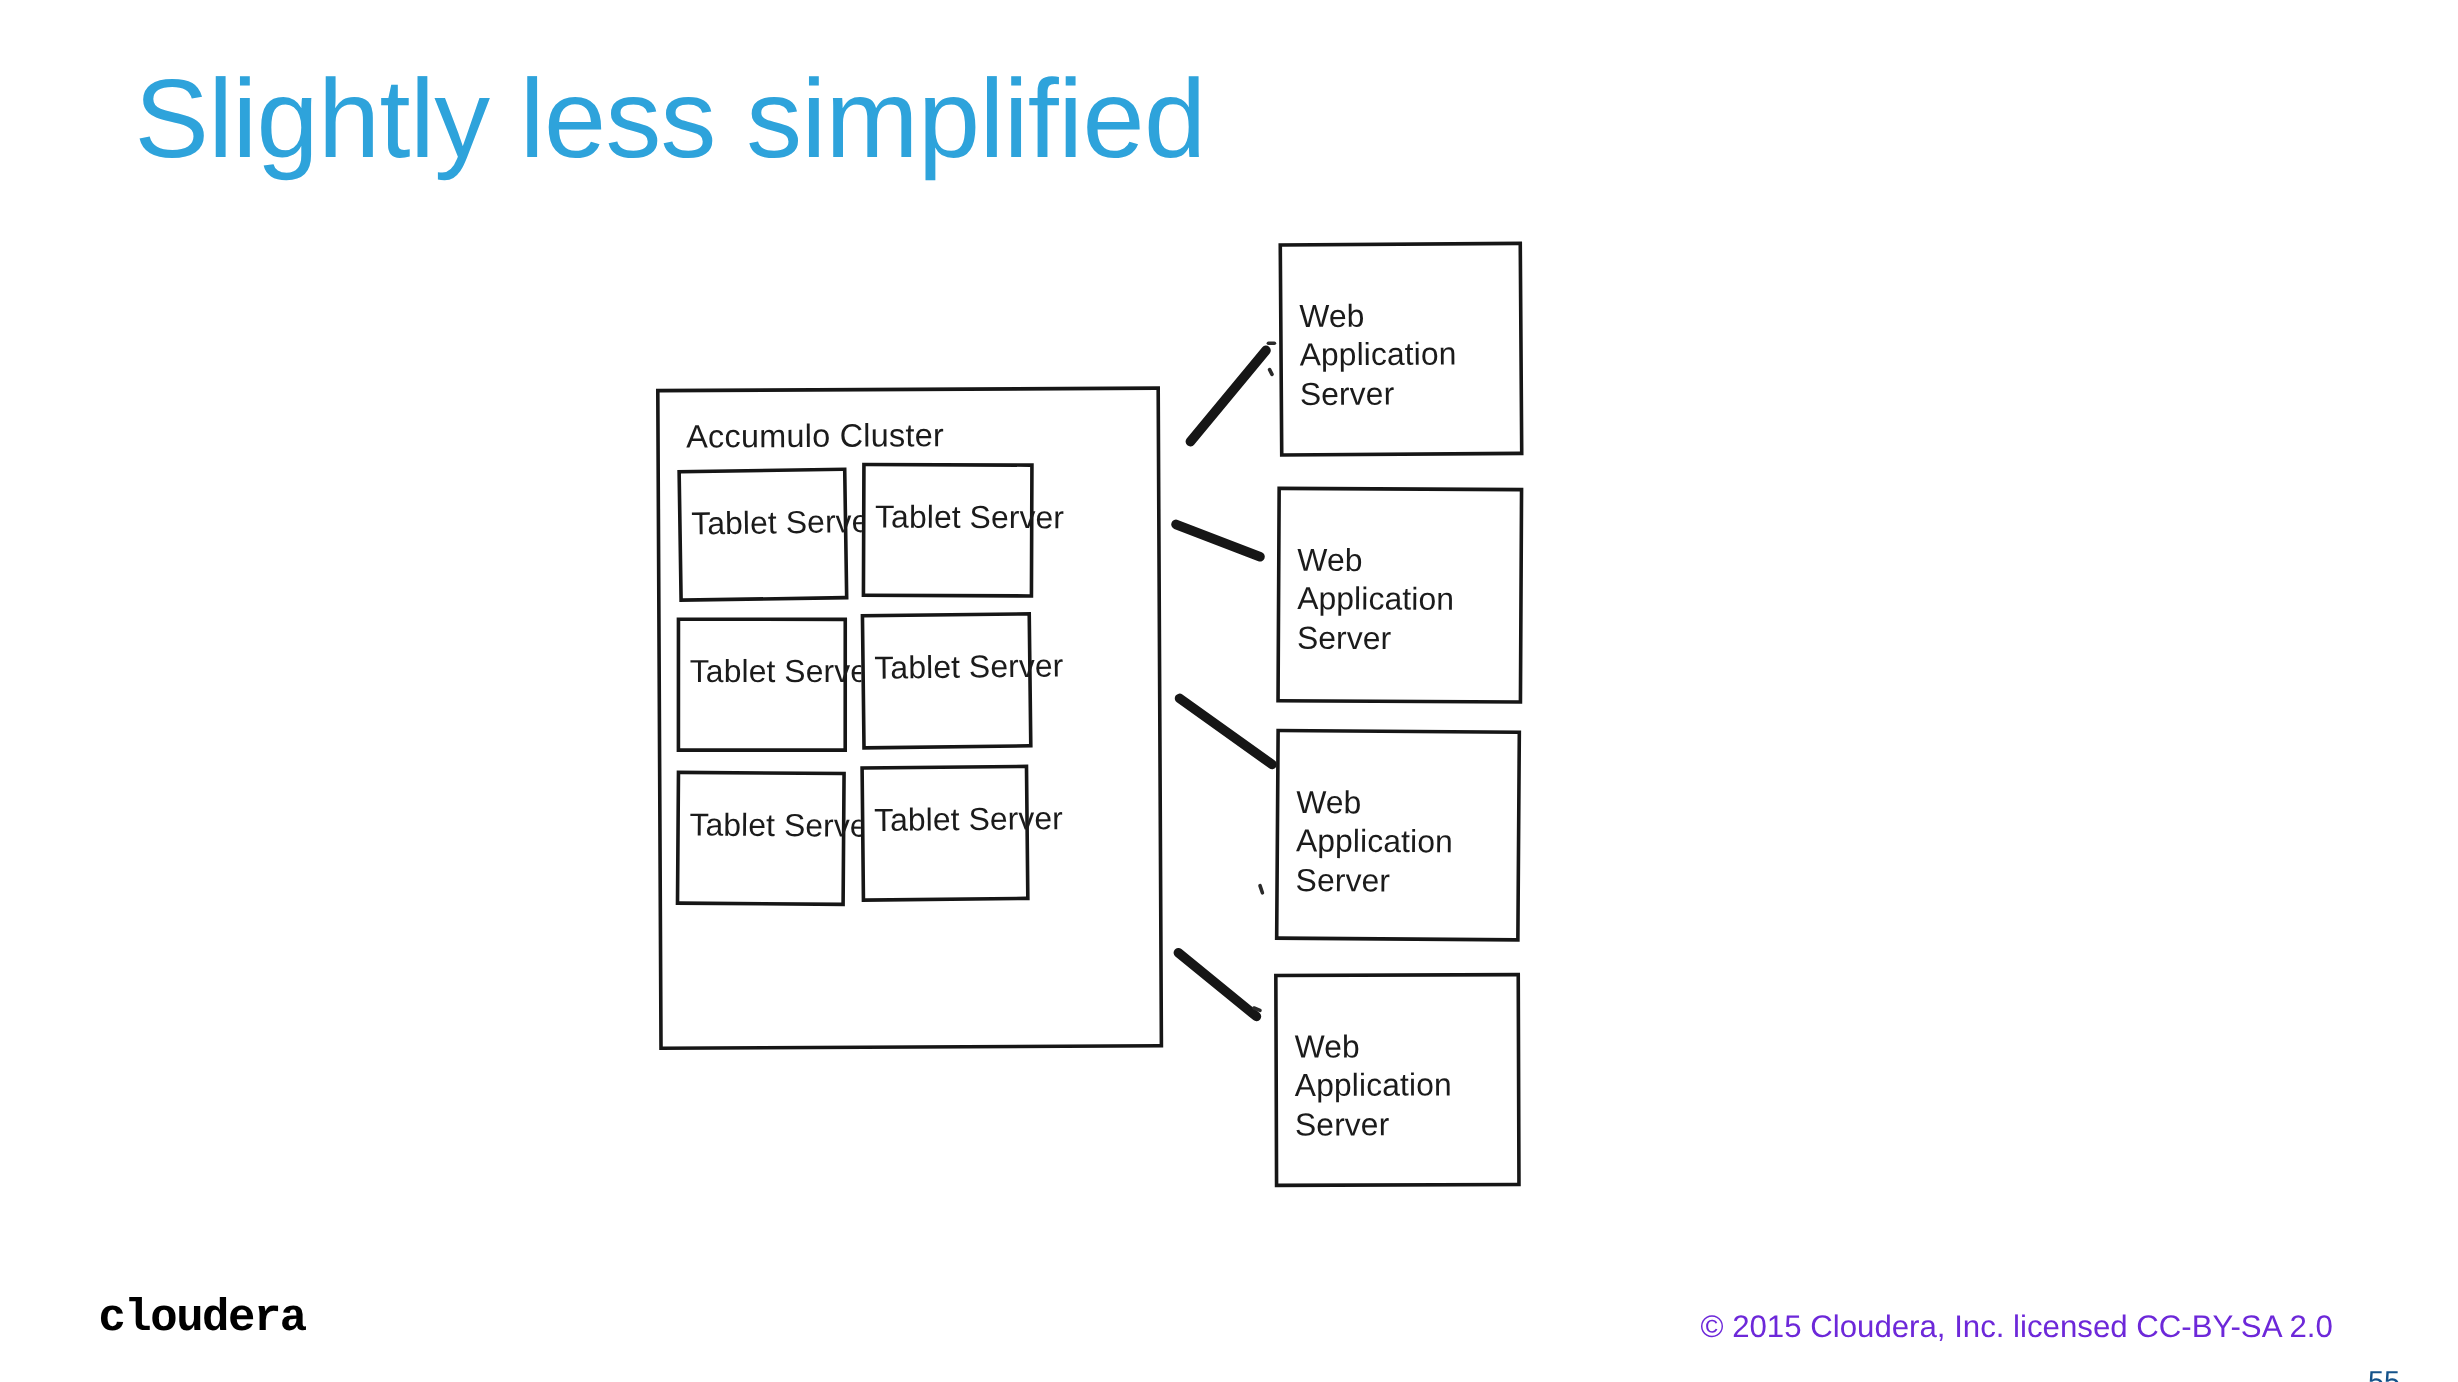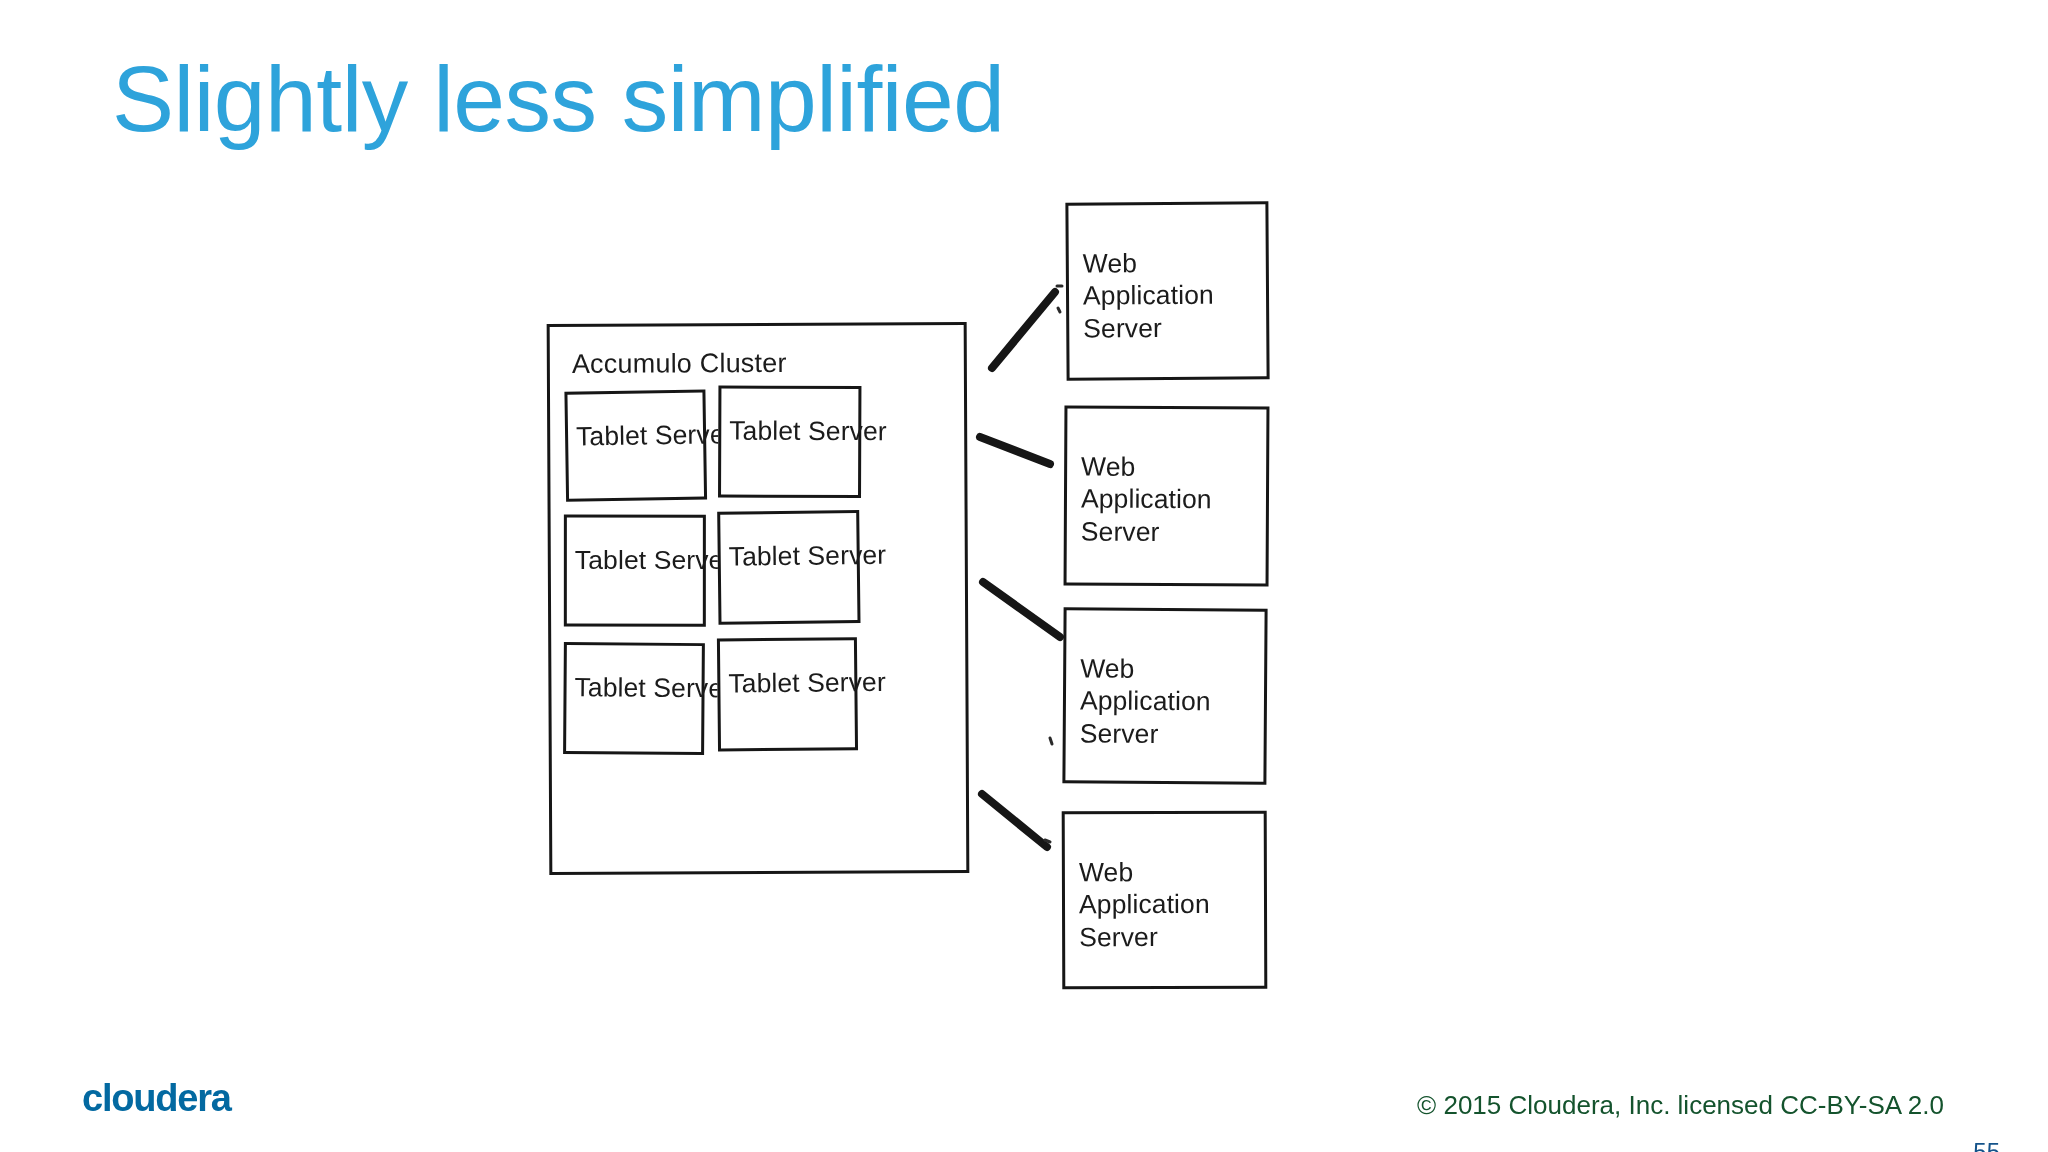--- a/index.html
+++ b/index.html
@@ -111,29 +111,30 @@
     pointer-events: none;
   }
 
   
   #footer-logo {
     position: absolute;
     left: 82px;
     top: 1077px;
     font-size: 38px;
     font-weight: bold;
-    color: #0369a1;
+    color: #000000;
     letter-spacing: -1.2px;
+    font-family: Liberation Mono, monospace;
   }
   #footer-copyright {
     position: absolute;
     right: 104px;
     top: 1090px;
     font-size: 26px;
-    color: #14532d;
+    color: #6d28d9;
     white-space: nowrap;
   }
   #footer-pagenum {
     position: absolute;
     right: 48px;
     top: 1094px;
     font-size: 24px;
     color: #14538A;
     white-space: nowrap;
     margin-top: 44px;

